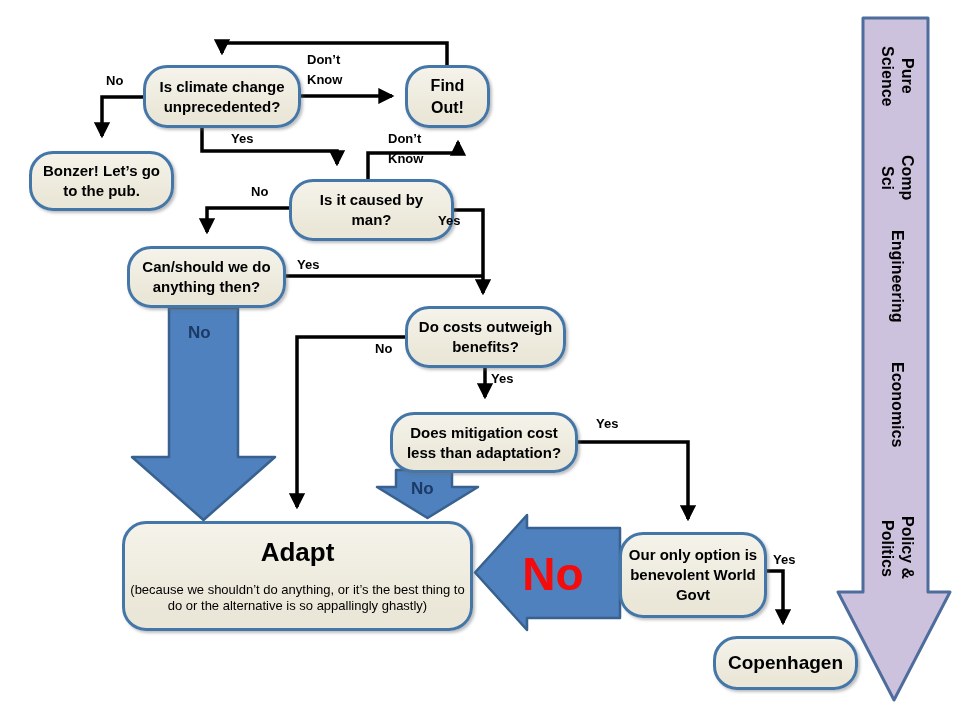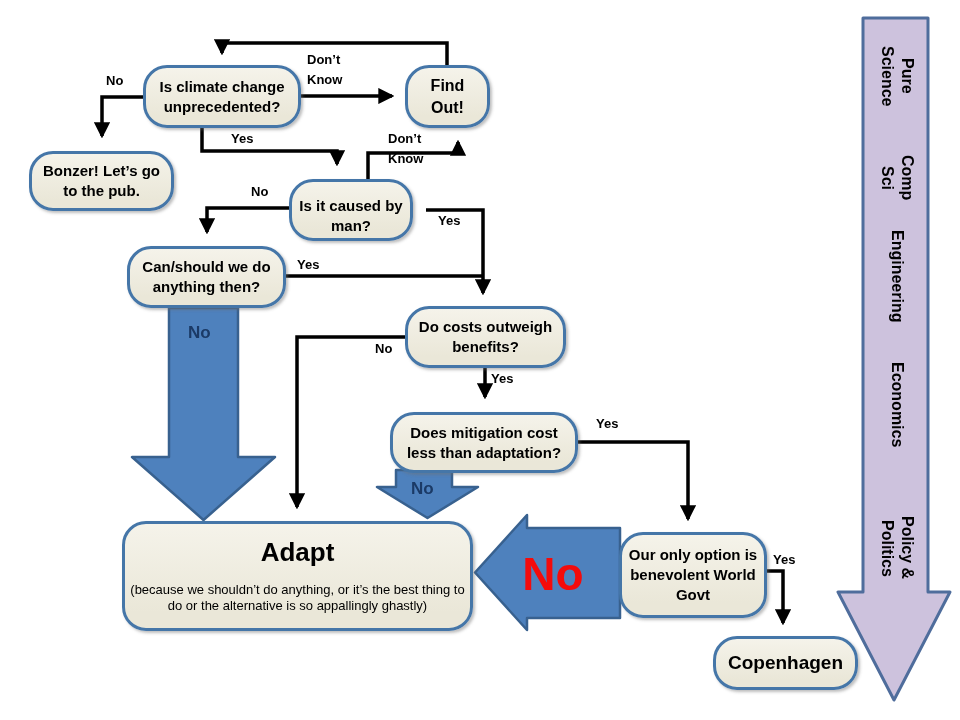--- a/index.html
+++ b/index.html
@@ -72,21 +72,21 @@
   </div>
 
   <div class="box" style="left:405px;top:65px;width:85px;height:63px;font-size:16px;">
     <span>Find Out!</span>
   </div>
 
   <div class="box" style="left:29px;top:151px;width:145px;height:60px;">
     <span>Bonzer! Let’s go to the pub.</span>
   </div>
 
-  <div class="box" style="left:289px;top:179px;width:124px;height:62px;justify-content:flex-end;">
+  <div class="box" style="left:289px;top:179px;width:165px;height:62px;">
     <span>Is it caused by man?</span>
   </div>
 
   <div class="box" style="left:405px;top:306px;width:161px;height:62px;">
     <span>Do costs outweigh benefits?</span>
   </div>
 
   <div class="box" style="left:127px;top:246px;width:159px;height:62px;">
     <span>Can/should we do anything then?</span>
   </div>

